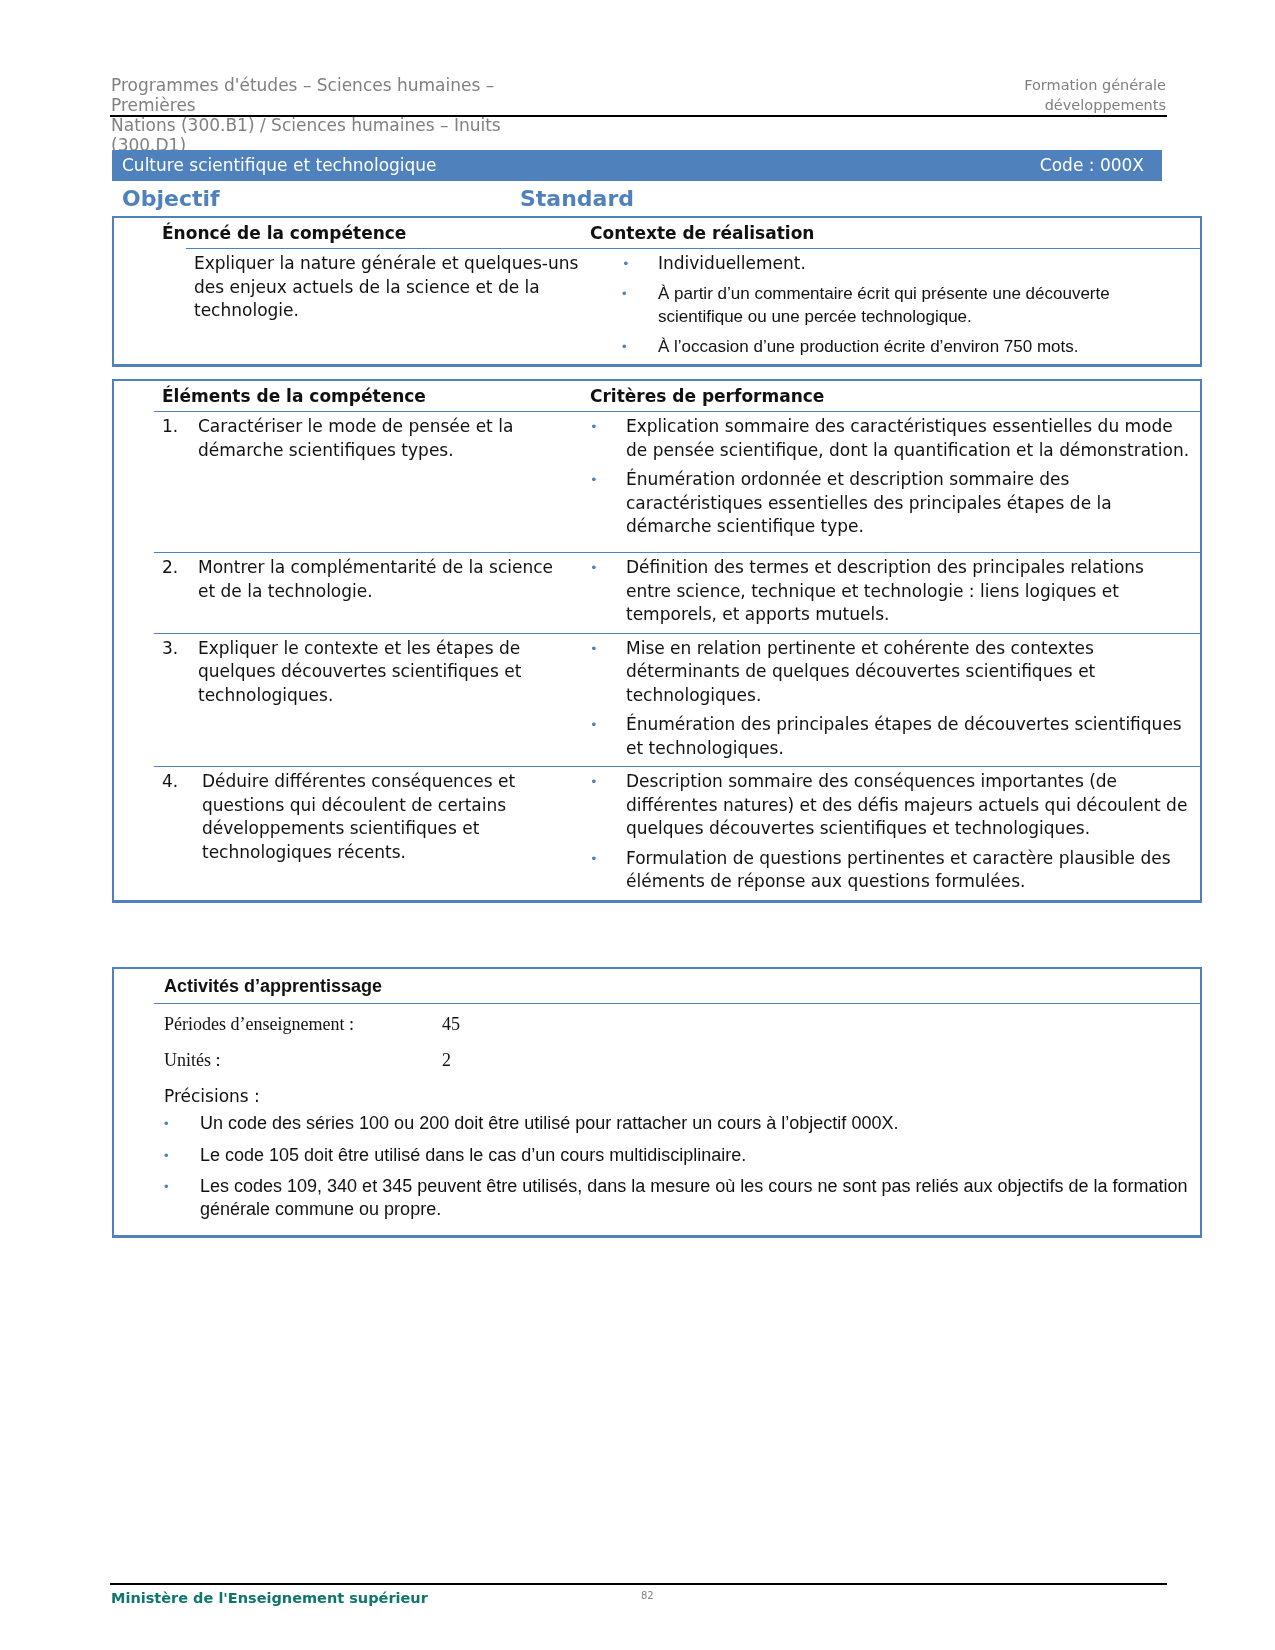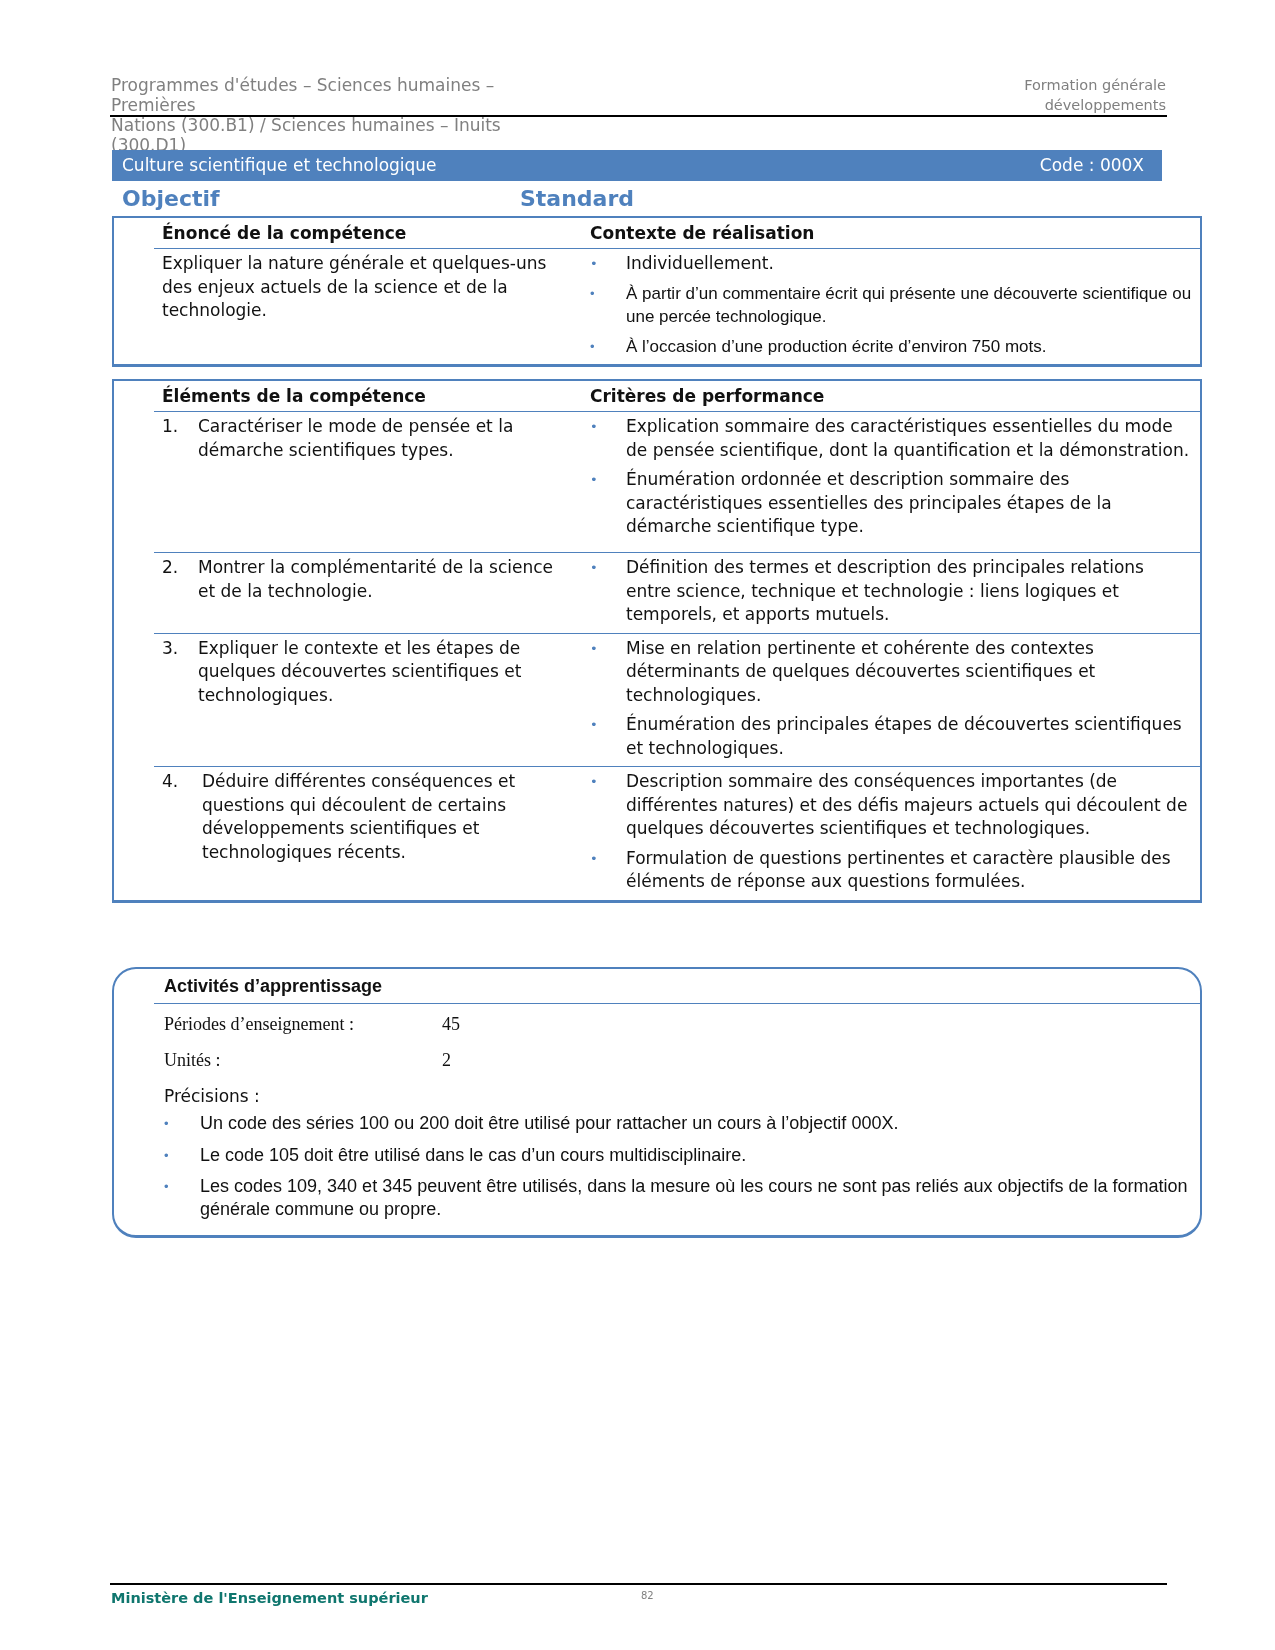--- a/index.html
+++ b/index.html
@@ -68,21 +68,21 @@
 </div>
 
 <div class="abs section-label lbl-objectif">Objectif</div>
 <div class="abs section-label lbl-standard">Standard</div>
 
 <div class="box" style="top:216px;">
   <div class="row">
     <div class="col-l th">Énoncé de la compétence</div>
     <div class="col-r th">Contexte de réalisation</div>
   </div>
-  <div class="row" style="min-height:112px;">
+  <div class="row" style="min-height:112px;margin-left:32px;">
     <div class="col-l txt">Expliquer la nature générale et quelques-uns des enjeux actuels de la science et de la technologie.</div>
     <div class="col-r">
       <div class="bul">
           <span class="dot">•</span>
           <span>Individuellement.</span>
         </div>
       <div class="bul sans-b">
           <span class="dot">•</span>
           <span>À partir d’un commentaire écrit qui présente une découverte scientifique ou une percée technologique.</span>
         </div>
@@ -166,21 +166,21 @@
           <span>Description sommaire des conséquences importantes (de différentes natures) et des défis majeurs actuels qui découlent de quelques découvertes scientifiques et technologiques.</span>
         </div>
       <div class="bul">
           <span class="dot">•</span>
           <span>Formulation de questions pertinentes et caractère plausible des éléments de réponse aux questions formulées.</span>
         </div>
     </div>
   </div>
 </div>
 
-<div class="box" style="top:967px;border-radius:24px;">
+<div class="box" style="top:967px;">
   <div class="act-head">Activités d’apprentissage</div>
   <div class="act-row" style="padding-top:8px;">
     <span class="k">Périodes d’enseignement :</span>
     <span>45</span>
   </div>
   <div class="act-row">
     <span class="k">Unités :</span>
     <span>2</span>
   </div>
   <div class="prec-label">Précisions :</div>

